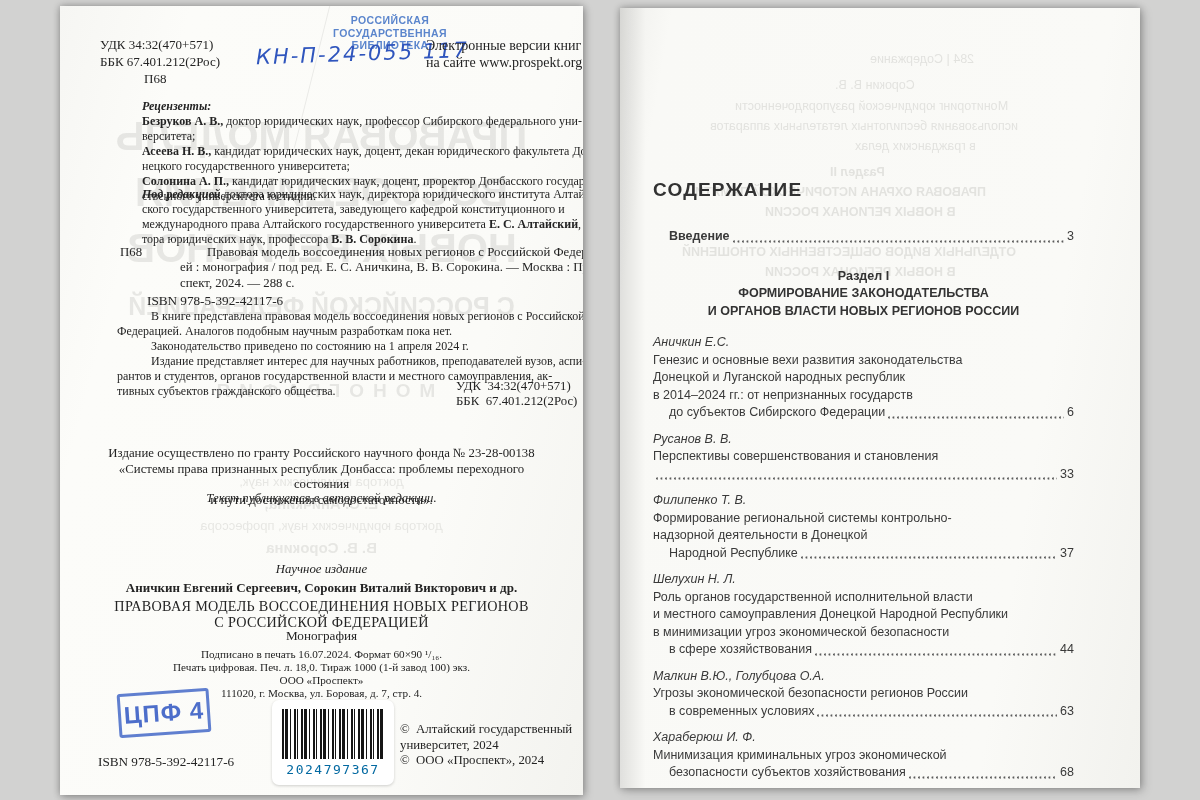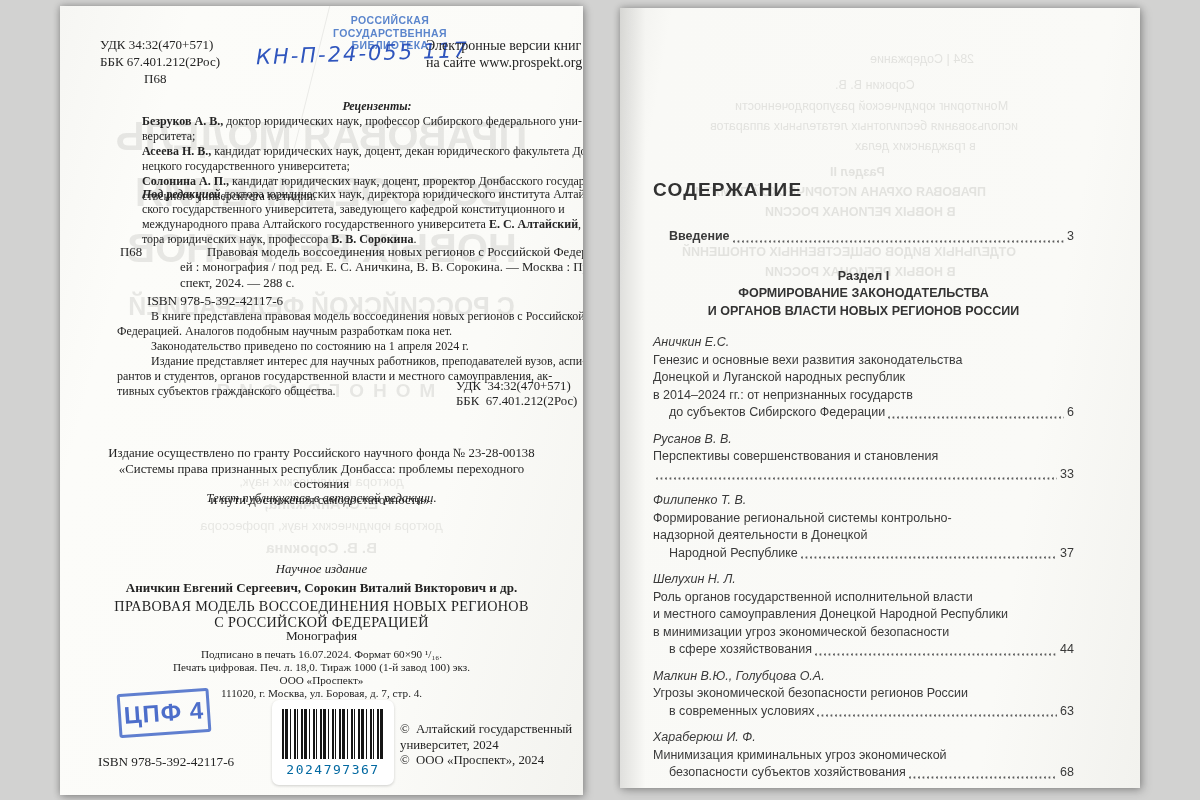--- a/index.html
+++ b/index.html
@@ -21,21 +21,21 @@
     background:linear-gradient(100deg,#efefec 0%,#f9f9f6 8%,#fafaf7 75%,#f2f2ee 100%);
     box-shadow:0 0 7px rgba(0,0,0,.30), 3px 3px 10px rgba(0,0,0,.18);
     font-family:"Liberation Sans", sans-serif;color:#3b3b3b;
   }
   .gutter-shadow{position:absolute;left:0;top:0;bottom:0;width:26px;
     background:linear-gradient(90deg,rgba(0,0,0,.10),rgba(0,0,0,0));}
   .crease{position:absolute;left:252px;top:-6px;width:1px;height:150px;
     background:rgba(0,0,0,.07);transform:rotate(14deg);}
   .pre{white-space:pre;}
   .b{font-weight:bold;}
-  .bi{font-weight:bold;font-style:italic;text-align:center;}
+  .bi{font-weight:bold;font-style:italic;}
 
   
   .lp-udk{position:absolute;left:40px;top:30px;font-size:13px;line-height:17px;}
   .lp-udk .p68{margin-left:44px;}
   .lp-rgb-stamp{position:absolute;left:230px;top:8px;width:200px;text-align:center;
     color:#4a79c8;font-family:"Liberation Sans",sans-serif;font-size:10.5px;font-weight:bold;
     line-height:12.5px;letter-spacing:.4px;white-space:pre-line;opacity:.9;}
   .lp-handwriting{position:absolute;left:196px;top:34px;width:300px;
     color:#2f55bd;font-family:"DejaVu Sans",sans-serif;font-style:italic;
     font-size:21px;letter-spacing:2px;transform:rotate(-2deg);white-space:nowrap;}

